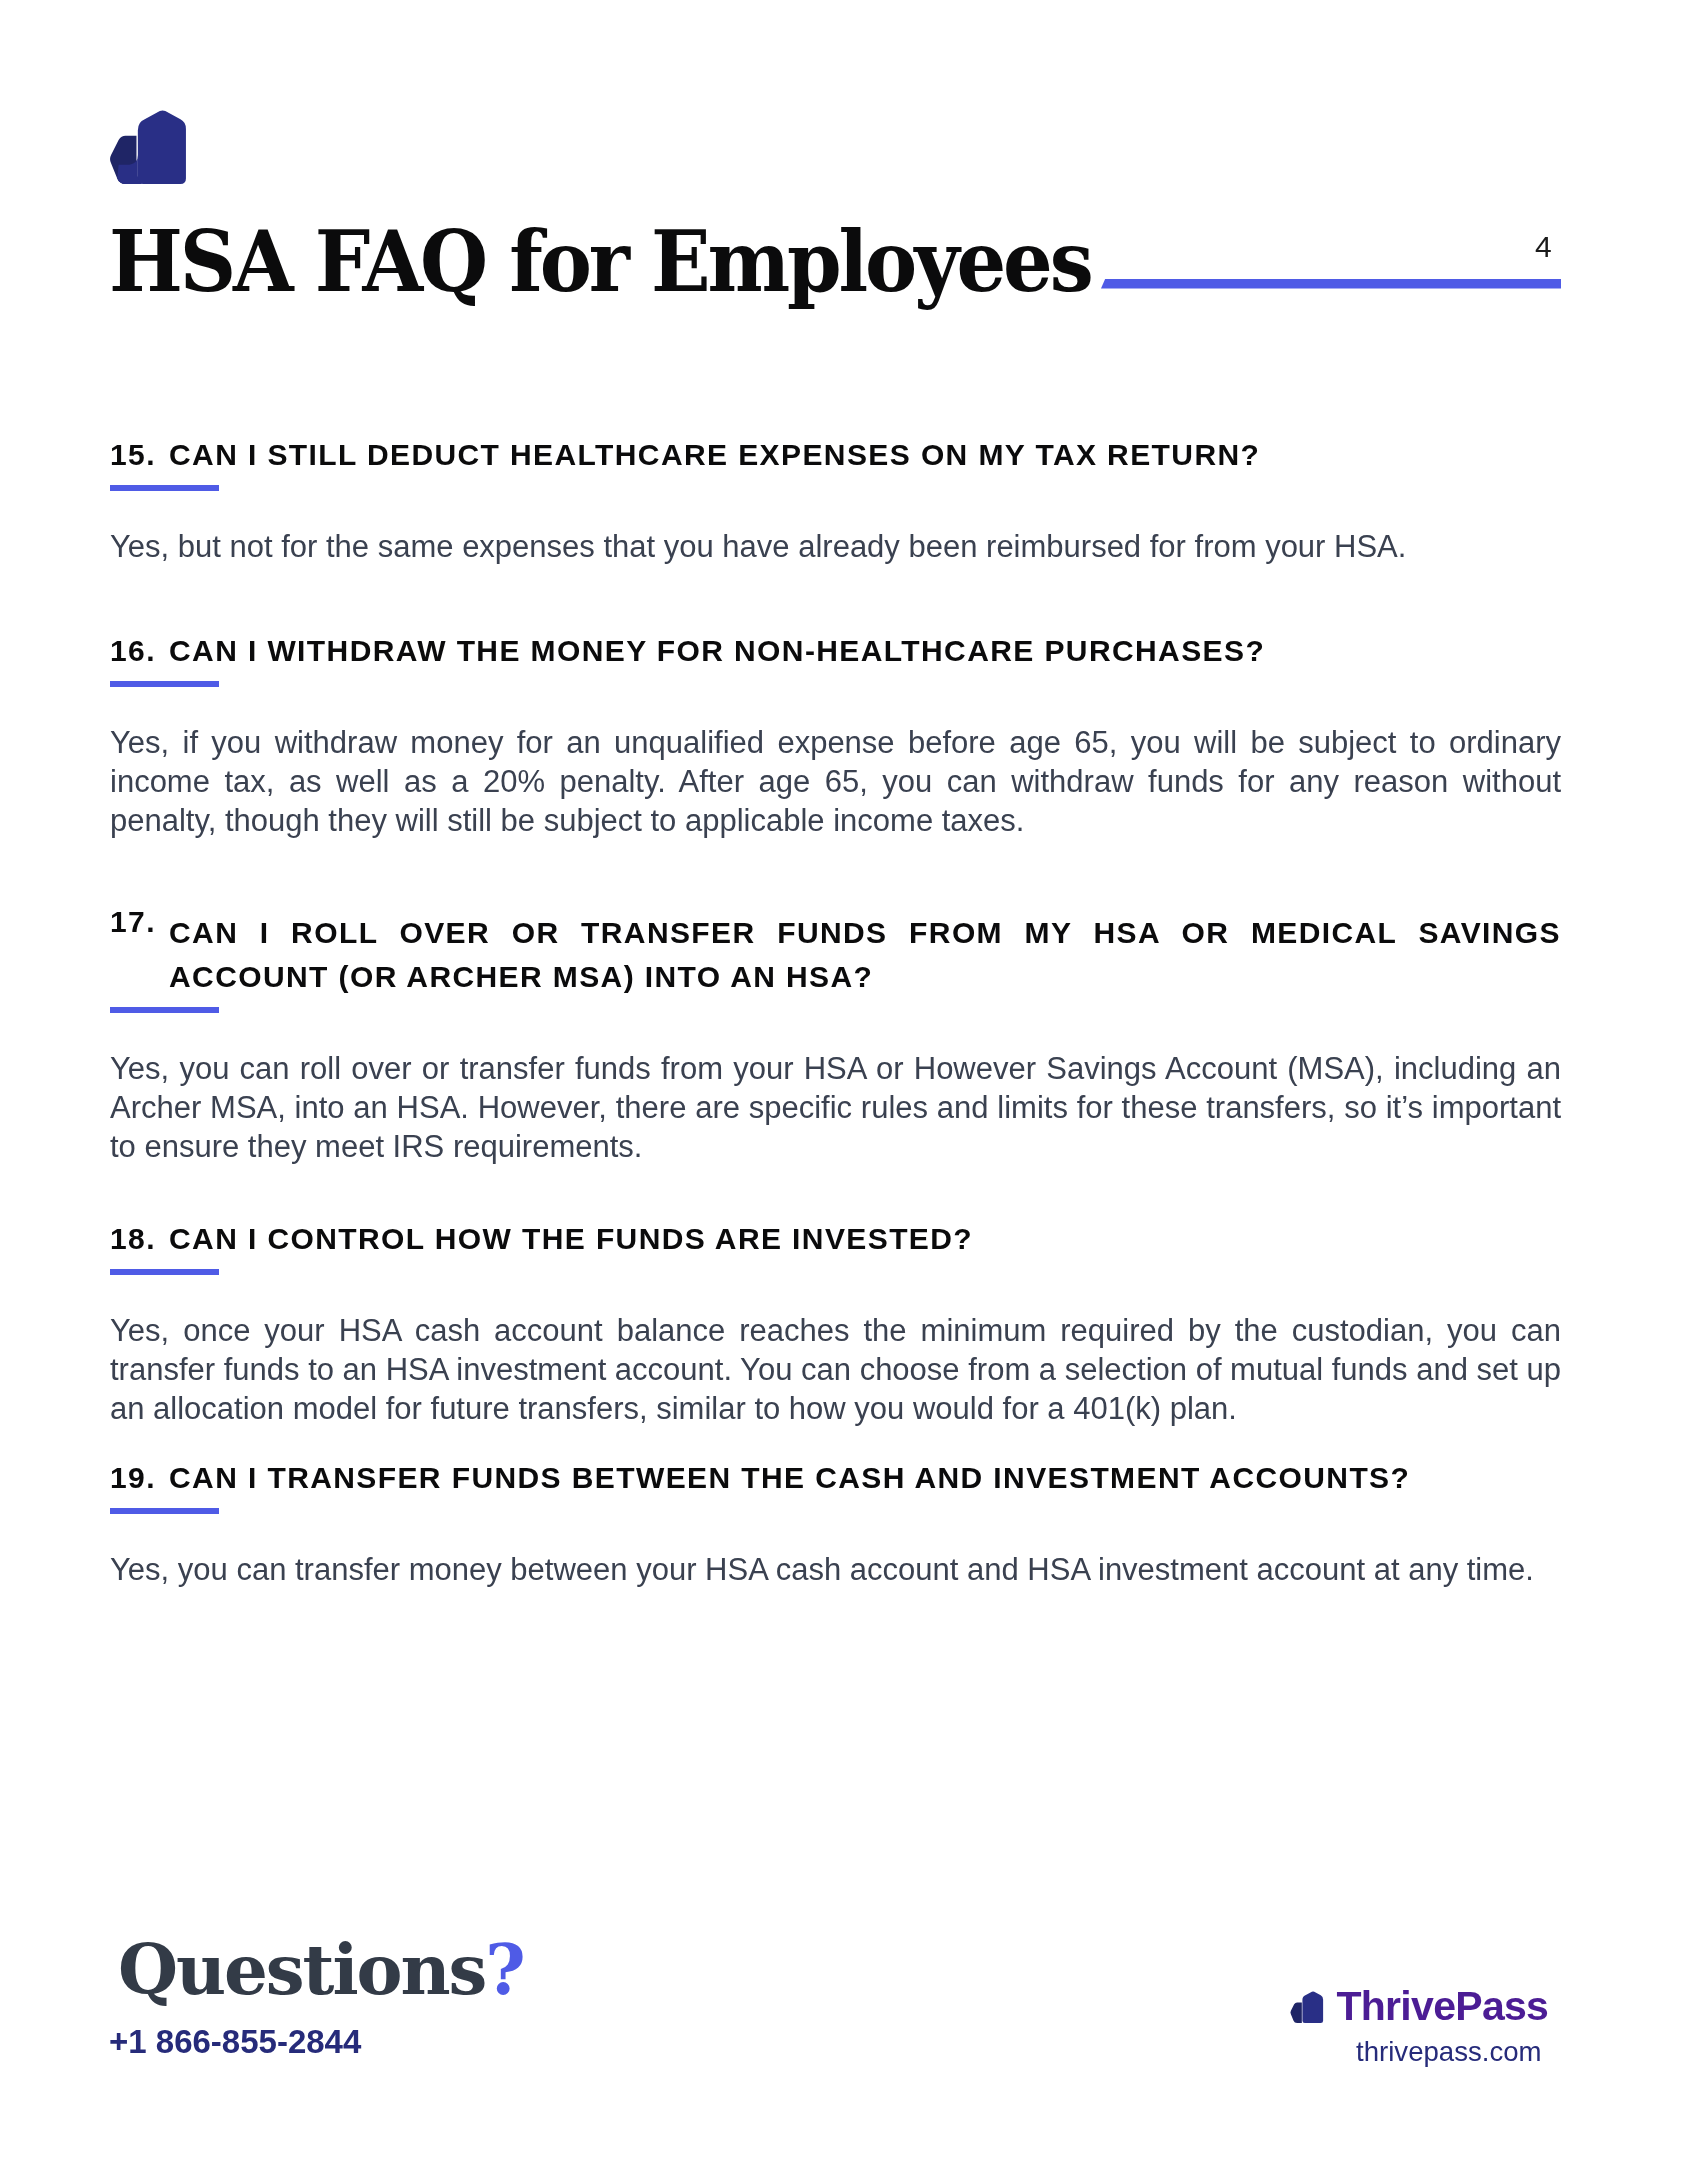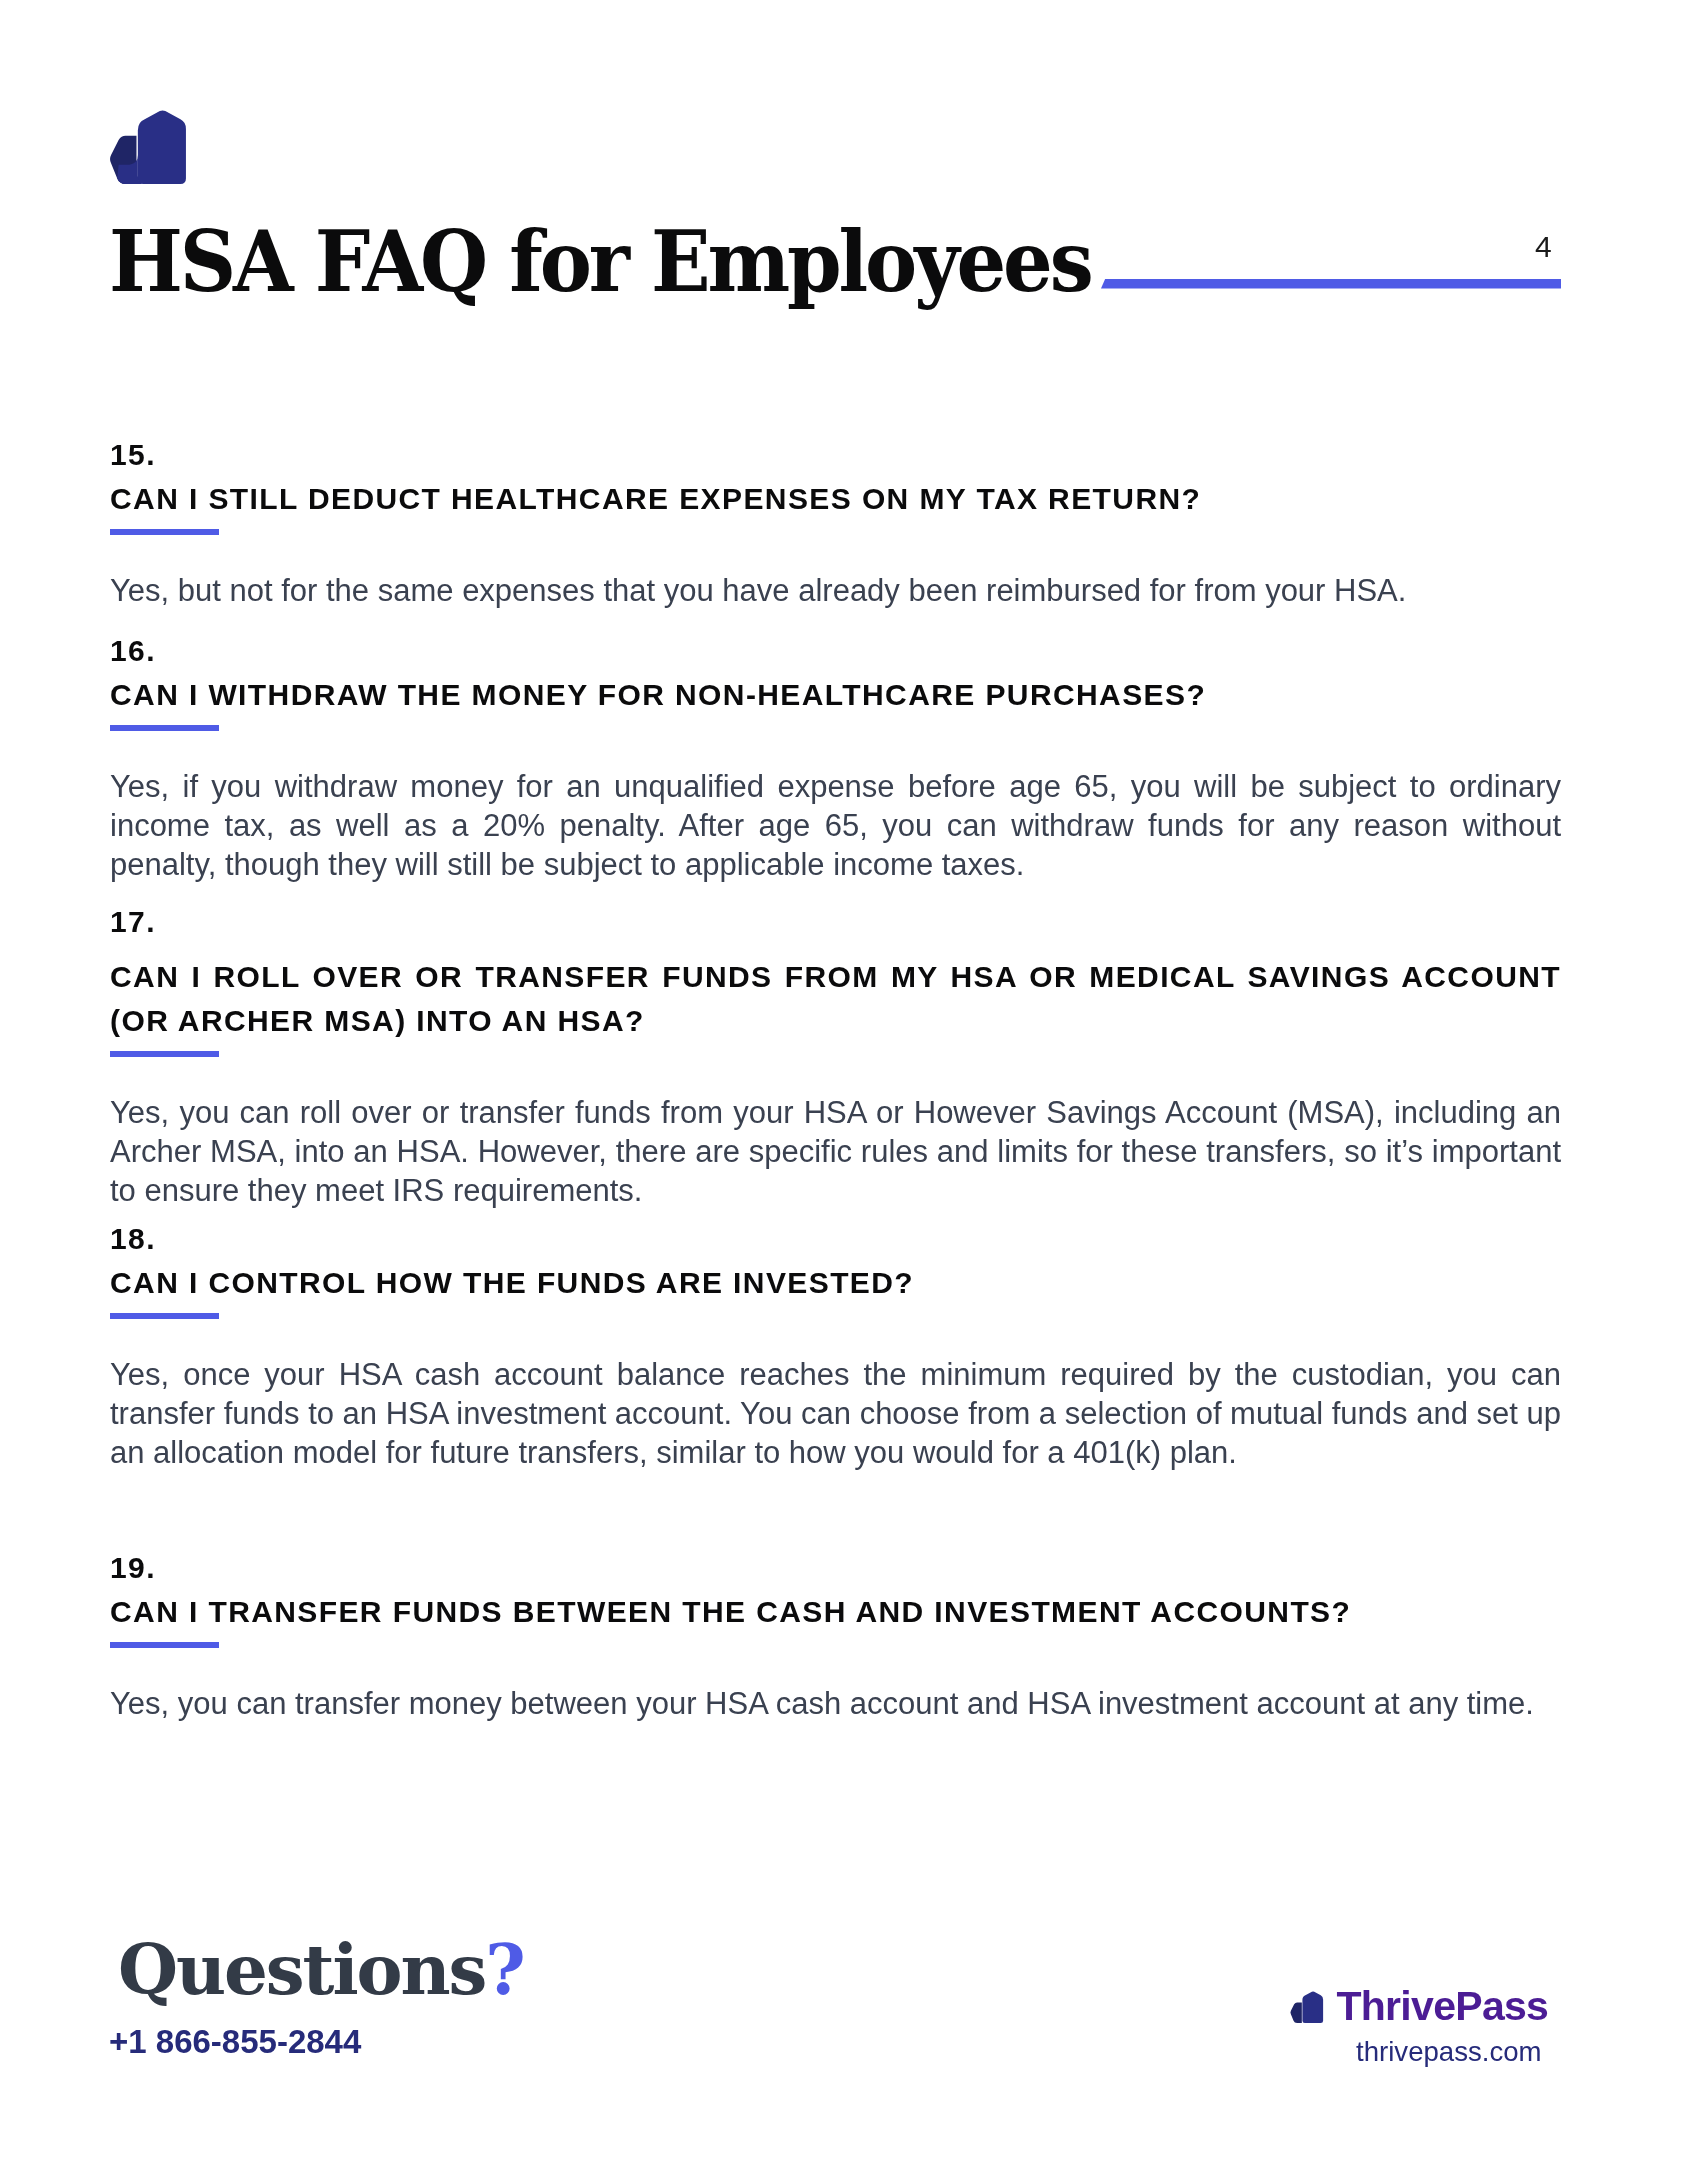--- a/index.html
+++ b/index.html
@@ -17,21 +17,20 @@
   }
   .page-num {
     position: absolute; left: 1535px; top: 230px;
     font-family: "Liberation Sans", sans-serif; font-size: 30px; color: #1b1b1b;
   }
   .faq { position: absolute; left: 110px; width: 1451px; }
   .q {
     margin: 0; font-family: "Liberation Sans", sans-serif; font-weight: 700;
     font-size: 30px; letter-spacing: 1.4px; color: #0b0b0c; line-height: 44px;
     display: flex;
-    flex-direction: column;
   }
   .q .num { flex: 0 0 auto; width: 59px; }
   .q .txt { flex: 1 1 auto; }
   .q.justify .txt { text-align: justify; text-align-last: left; margin-top: 11px; }
   .bar { width: 109px; height: 5.5px; background: #4f5be6; margin-top: 8.3px; }
   .a {
     margin: 36px 0 0 0; font-family: "Liberation Sans", sans-serif;
     font-size: 31px; line-height: 39px; color: #3a4150; text-align: justify;
   }
   .questions {
@@ -98,21 +97,21 @@
 
 <div class="faq" style="top:1217px;">
   <h2 class="q">
     <span class="num">18.</span>
     <span class="txt">CAN I CONTROL HOW THE FUNDS ARE INVESTED?</span>
   </h2>
   <div class="bar"></div>
   <p class="a">Yes, once your HSA cash account balance reaches the minimum required by the custodian, you can transfer funds to an HSA investment account. You can choose from a selection of mutual funds and set up an allocation model for future transfers, similar to how you would for a 401(k) plan.</p>
 </div>
 
-<div class="faq" style="top:1546px;">
+<div class="faq" style="top:1456px;">
   <h2 class="q">
     <span class="num">19.</span>
     <span class="txt">CAN I TRANSFER FUNDS BETWEEN THE CASH AND INVESTMENT ACCOUNTS?</span>
   </h2>
   <div class="bar"></div>
   <p class="a">Yes, you can transfer money between your HSA cash account and HSA investment account at any time.</p>
 </div>
 
 <div class="questions"><span>Questions</span><span class="qmark">?</span></div>
 <div class="phone">+1 866-855-2844</div>

